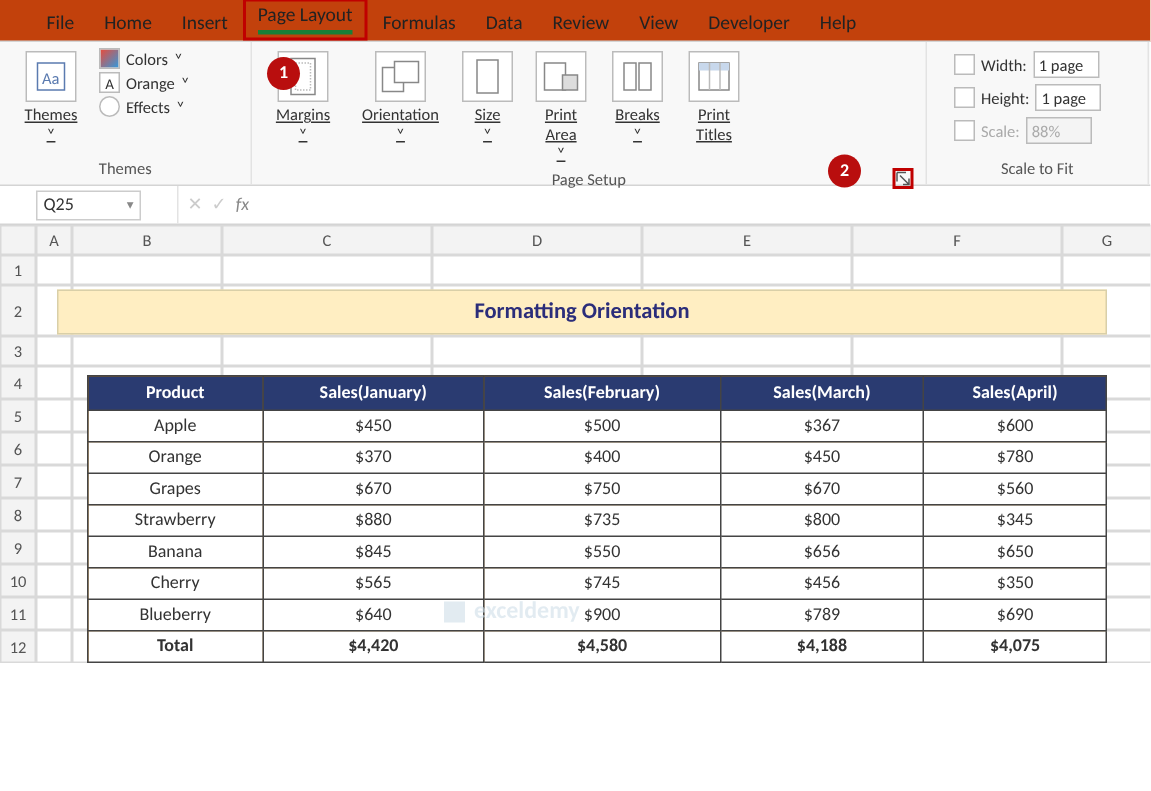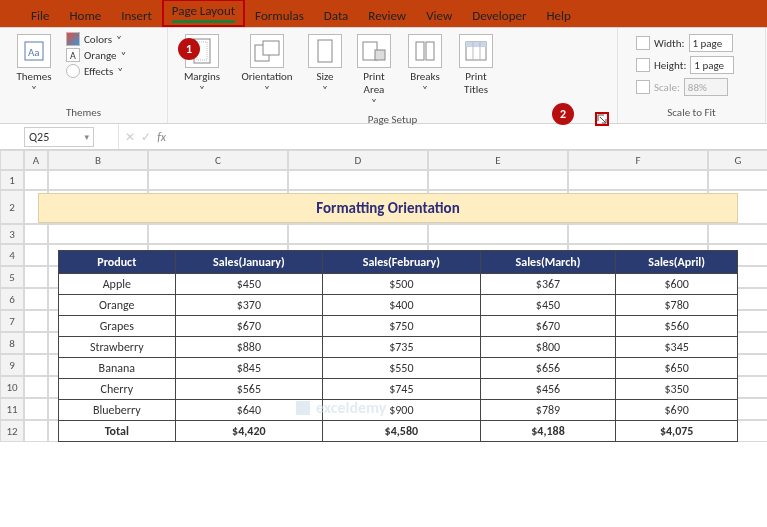--- a/index.html
+++ b/index.html
@@ -9,21 +9,21 @@
   .tab.active { border: 2px solid #c00000; padding: 2px 8px; }
   .tab.active .underline { display:block; height:3px; background:#1a7f37; margin-top:2px; }
   .tab .underline { display:none; }
 
   .ribbon { display: flex; background: #f8f8f8; border-bottom: 1px solid #d4d4d4; height: 96px; position: relative; }
   .group { display:flex; flex-direction:column; border-right:1px solid #e3e3e3; padding: 4px 6px 2px; }
   .group-body { flex:1; display:flex; align-items:flex-start; gap:4px; }
   .group-label { text-align:center; font-size:11px; color:#555; padding:2px 0; position:relative; }
   .dialog-launcher { position:absolute; right:2px; bottom:2px; width:14px; height:14px; display:flex; align-items:center; justify-content:center; }
   .dialog-launcher.hl { border:2px solid #c00000; }
-  .big-btn { display:flex; flex-direction:column; align-items:center; width:56px; padding:2px; font-size:11px; cursor:pointer; }
+  .big-btn { display:flex; flex-direction:column; align-items:center; width:56px; padding:2px; font-size:11px; cursor:pointer;text-decoration:underline; }
   .big-btn .ico { width:34px; height:34px; background:#fff; border:1px solid #bbb; display:flex; align-items:center; justify-content:center; margin-bottom:2px; }
   .small-list { display:flex; flex-direction:column; gap:2px; }
   .small-item { display:flex; align-items:center; gap:4px; font-size:11px; cursor:pointer; }
   .small-item .sico { width:14px; height:14px; background:#fff; border:1px solid #bbb; display:inline-flex; align-items:center; justify-content:center; font-size:10px; }
   .scale-row { display:flex; align-items:center; gap:4px; font-size:11px;padding-left:12px; }
   .scale-row .sico { width:14px; height:14px; border:1px solid #bbb; background:#fff; }
   .scale-input { width:44px; height:18px; border:1px solid #bbb; background:#fff; font-size:11px; padding:0 3px; display:flex; align-items:center; }
   .scale-input.dis { color:#aaa; background:#f4f4f4; }
 
   .callout { position:absolute; width:22px; height:22px; border-radius:50%; background:#b90e0e; color:#fff; display:flex; align-items:center; justify-content:center; font-size:12px; font-weight:bold; }

